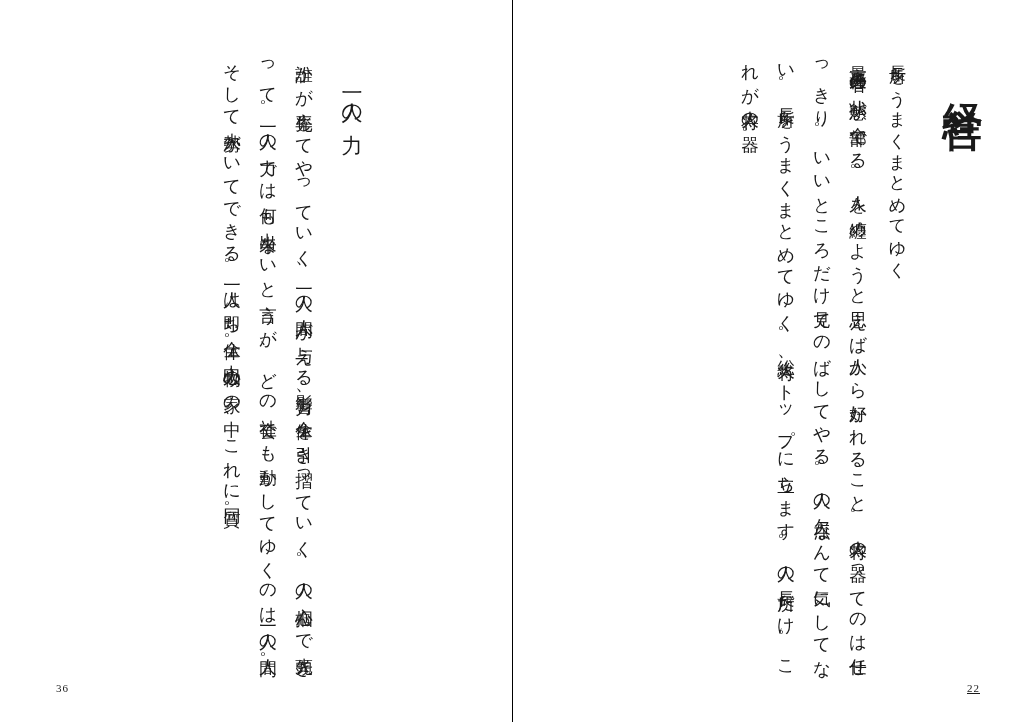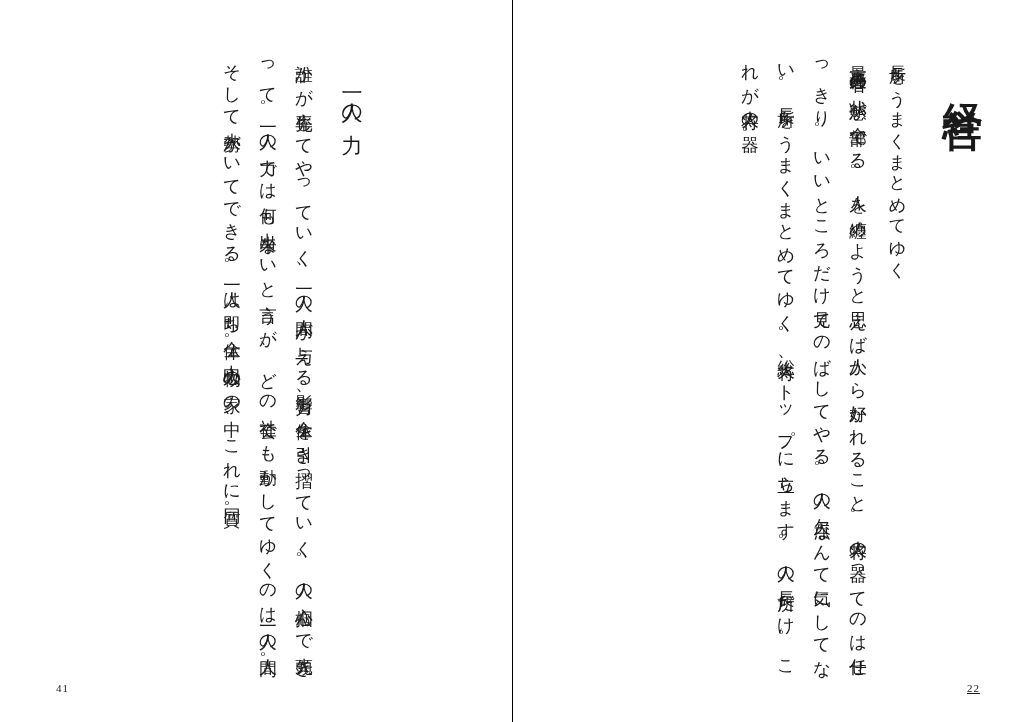--- a/index.html
+++ b/index.html
@@ -141,16 +141,16 @@
     <div class="vcontent body-22">最高責任者の状態が全部でる。人を纏めようと思えば人から好かれること。大将の器ってのは任せっきり。いいところだけ見てのばしてやる。人の欠点なんて気にしてない。長所をうまくまとめてゆく。総大将、トップに立ちます。人の長所だけ。これが大将の器。</div>
 
     <div class="folio folio-right">22</div>
   </div>
 
   <div class="page page-left">
     <div class="vcontent section-head-23">一人の力</div>
 
     <div class="vcontent body-23">誰かが率先してやっていく、一人の人間が与える影響力、全体を引き摺っていく。人の心掴んで先頭きって。一人の力では何も出来ないと言うが、どの社会でも動かしてゆくのは一人の人間。そして大勢がいてできる。一人は即ち全体。中心人物の家の中、これに同質。</div>
 
-    <div class="folio folio-left">41</div>
+    <div class="folio folio-left">36</div>
   </div>
 
 </div>
 
 </body></html>

